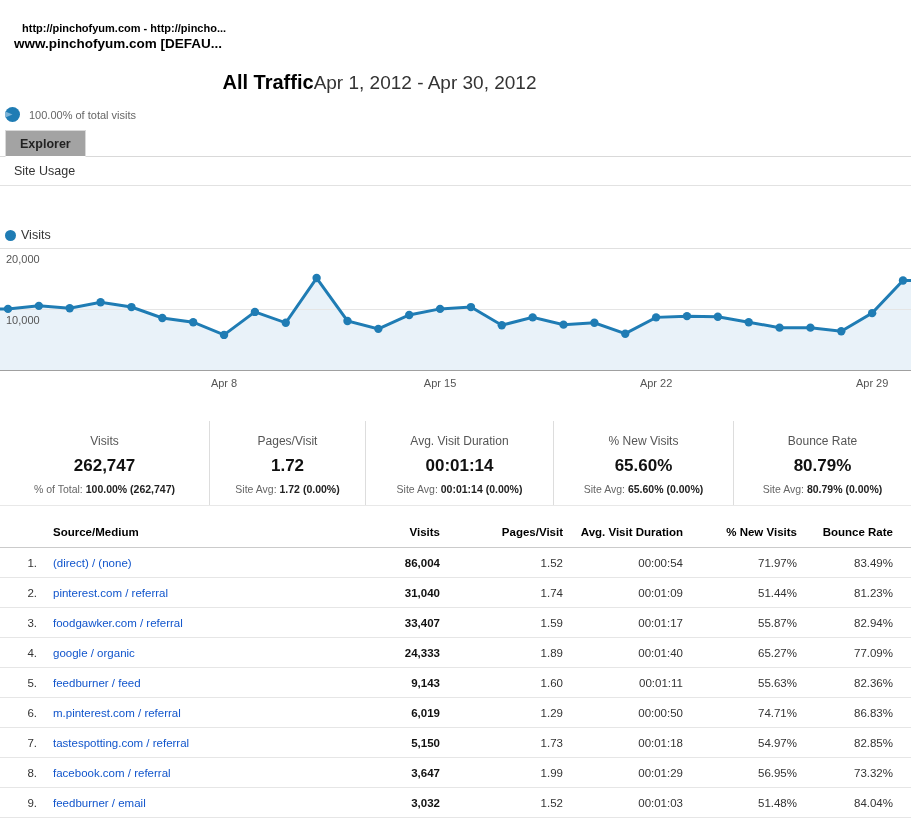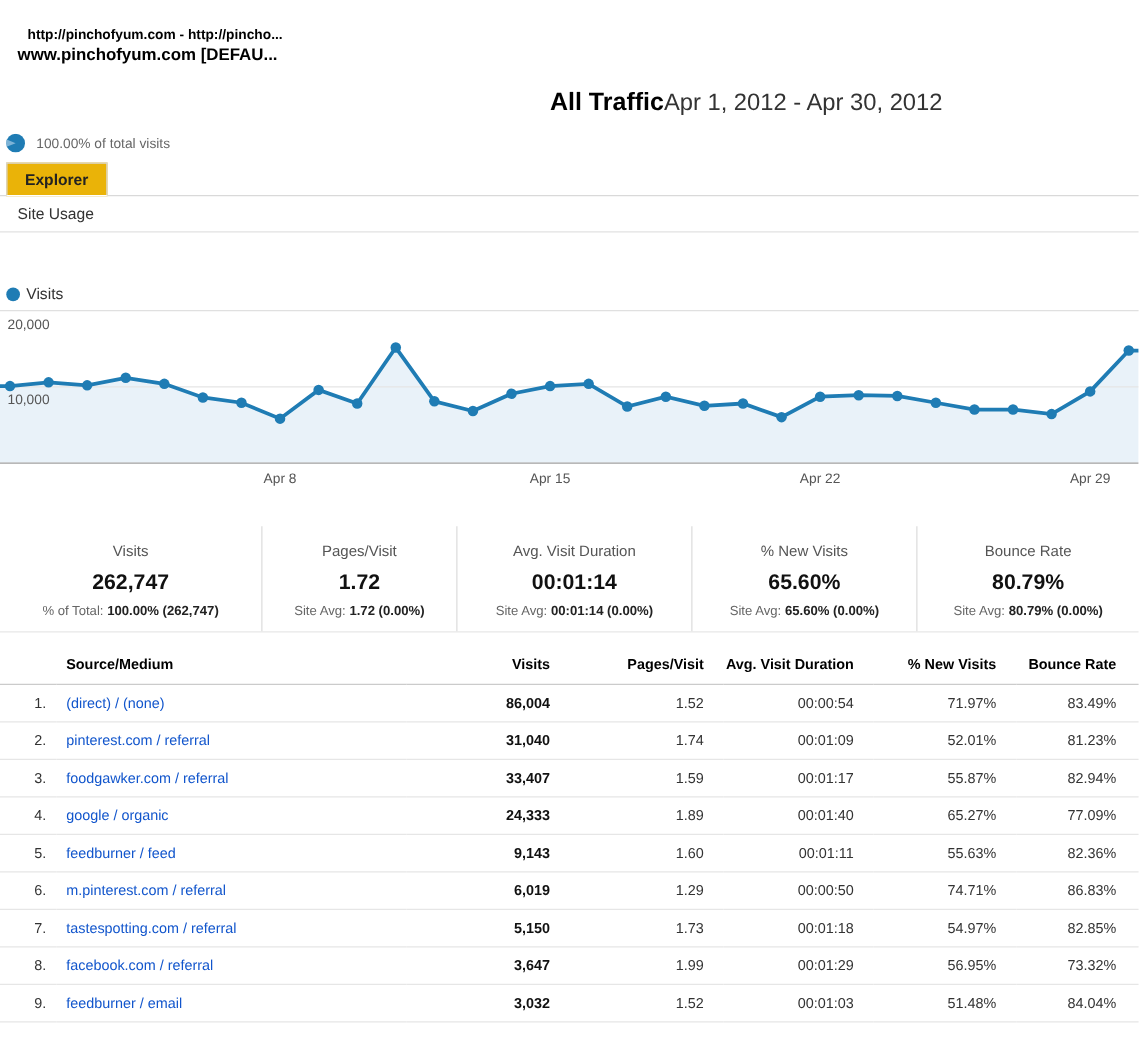--- a/index.html
+++ b/index.html
@@ -7,31 +7,31 @@
     font-family:"Liberation Sans", sans-serif; color:#222; }
   .page { position:relative; width:760px; height:833px;margin-top:16px; }
 
   
   .win-titles { position:absolute; top:6px; left:14px; }
   .win-line1 { font-size:11px; font-weight:bold; color:#000; padding-left:8px; }
   .win-line2 { font-size:13.5px; font-weight:bold; color:#000; margin-top:2px; }
 
   
   .title-row { position:absolute; top:55px; left:5px; right:6px;
-    display:flex; justify-content:flex-end; align-items:baseline; }
+    display:flex; justify-content:center; align-items:baseline; }
   .report-title { font-size:20px; font-weight:bold; color:#000; }
   .date-range { font-size:19px; color:#333; cursor:pointer; }
 
   .pie-row { position:absolute; top:91px; left:5px; display:flex; align-items:center; gap:9px; }
   .pie-row .txt { font-size:11px; color:#666; }
 
   
   .tabs-row { position:absolute; top:114px; left:0; width:911px; height:27px;
     border-bottom:1px solid #d9d9d9; padding-left:5px; display:flex; }
-  .tab { background:#eab308; border:1px solid #d9d9d9; border-bottom:1px solid #fff;
+  .tab { background:#a3a3a3; border:1px solid #d9d9d9; border-bottom:1px solid #fff;
     margin-bottom:-1px; padding:6px 14px 5px; font-size:12.5px; font-weight:bold;
     color:#222; cursor:pointer; }
   .subtab-row { position:absolute; top:141px; left:0; width:911px; height:29px;
     border-bottom:1px solid #e2e2e2; display:flex; align-items:center; padding-left:14px; }
   .subtab { font-size:12.5px; color:#333; cursor:pointer; }
 
   
   .legend-row { position:absolute; top:212px; left:5px; display:flex; align-items:center; gap:5px; }
   .legend-dot { width:11px; height:11px; border-radius:50%; }
   .legend-label { font-size:12.5px; color:#333; }
@@ -202,21 +202,21 @@
             <td class="c-num">00:00:54</td>
             <td class="c-num">71.97%</td>
             <td class="c-last">83.49%</td>
           </tr>
           <tr>
             <td class="c-rank">2.</td>
             <td class="c-src"><a class="src-link">pinterest.com / referral</a></td>
             <td class="c-num c-visits">31,040</td>
             <td class="c-num">1.74</td>
             <td class="c-num">00:01:09</td>
-            <td class="c-num">52.01%</td>
+            <td class="c-num">51.44%</td>
             <td class="c-last">81.23%</td>
           </tr>
           <tr>
             <td class="c-rank">3.</td>
             <td class="c-src"><a class="src-link">foodgawker.com / referral</a></td>
             <td class="c-num c-visits">33,407</td>
             <td class="c-num">1.59</td>
             <td class="c-num">00:01:17</td>
             <td class="c-num">55.87%</td>
             <td class="c-last">82.94%</td>

